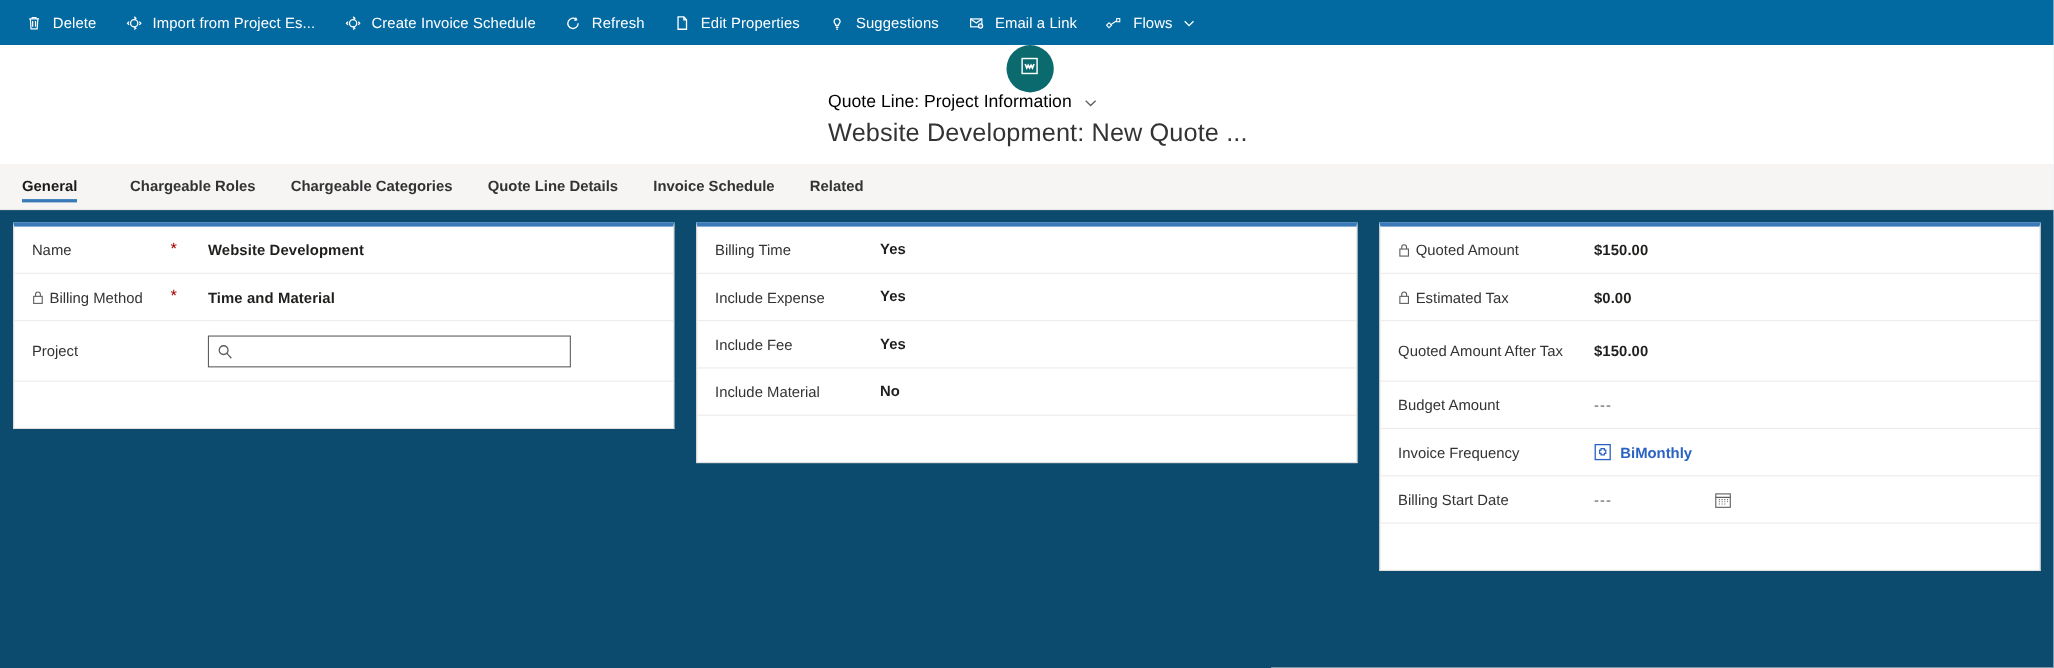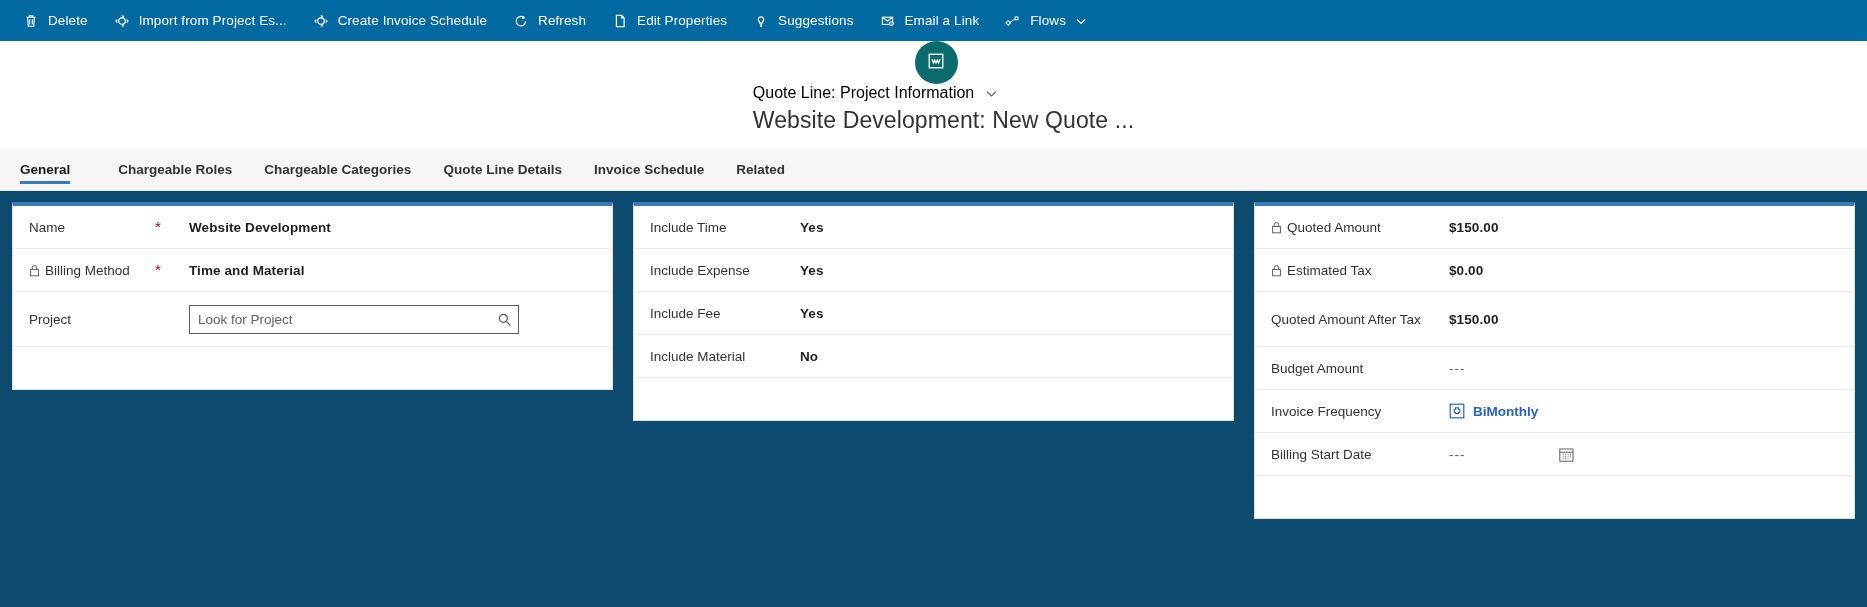--- a/index.html
+++ b/index.html
@@ -421,21 +421,20 @@
         </div>
       </div>
 
       <div class="frow tall">
         <div class="flabel">
           <span>Project</span>
         </div>
         <div class="req-col"></div>
         <div class="val-col">
           <div class="lookup">
-            <input type="text" value="" placeholder="Look for Project" style="">
             <span class="lookup-btn">
               <svg width="15" height="15" viewBox="0 0 15 15">
                   <g fill="none" stroke="#605e5c" stroke-width="1.2">
                     <circle cx="6.3" cy="6.3" r="4"></circle>
                     <path d="M9.3 9.3l4 4.4"></path>
                   </g>
                 </svg>
             </span>
           </div>
         </div>
@@ -443,21 +442,21 @@
 
       <div class="frow spacer"></div>
     </div>
   </div>
 
   <div class="card card-mid">
     <div class="card-rows">
 
       <div class="frow">
         <div class="flabel">
-          <span>Include Time</span>
+          <span>Billing Time</span>
         </div>
         <div class="val-col">
           <span class="fvalue">Yes</span>
         </div>
       </div>
 
       <div class="frow">
         <div class="flabel">
           <span>Include Expense</span>
         </div>

